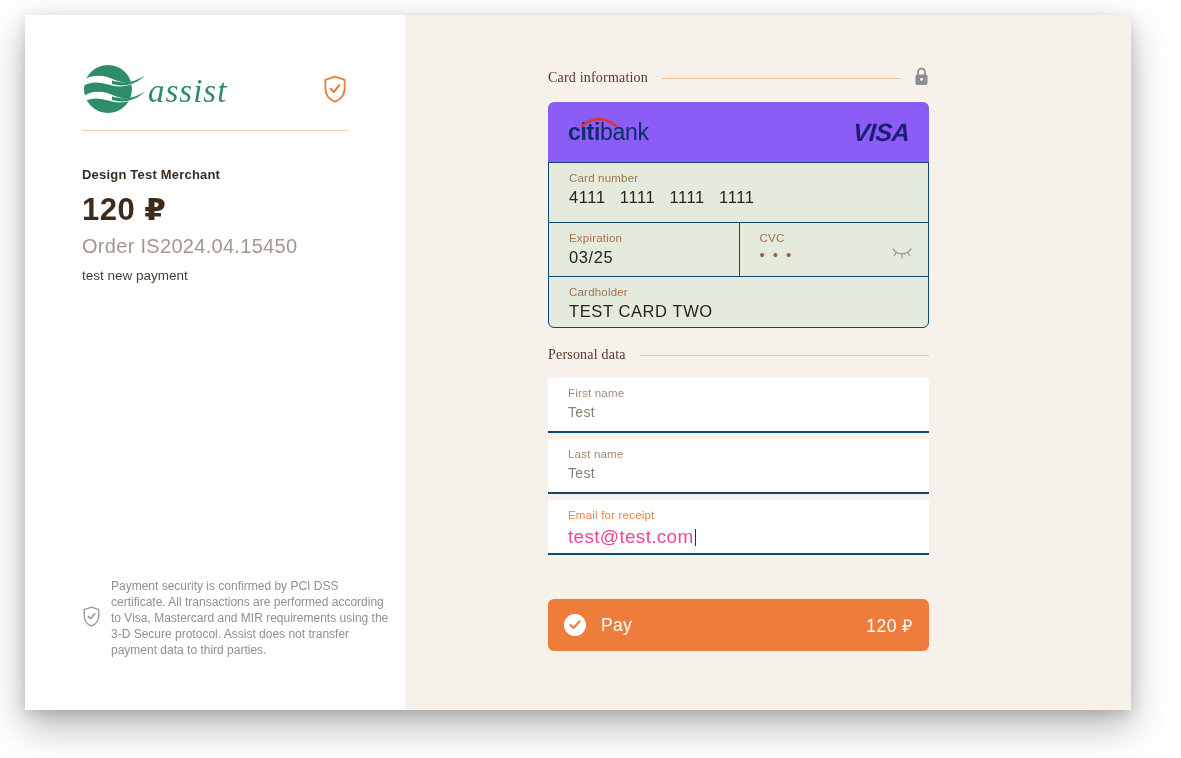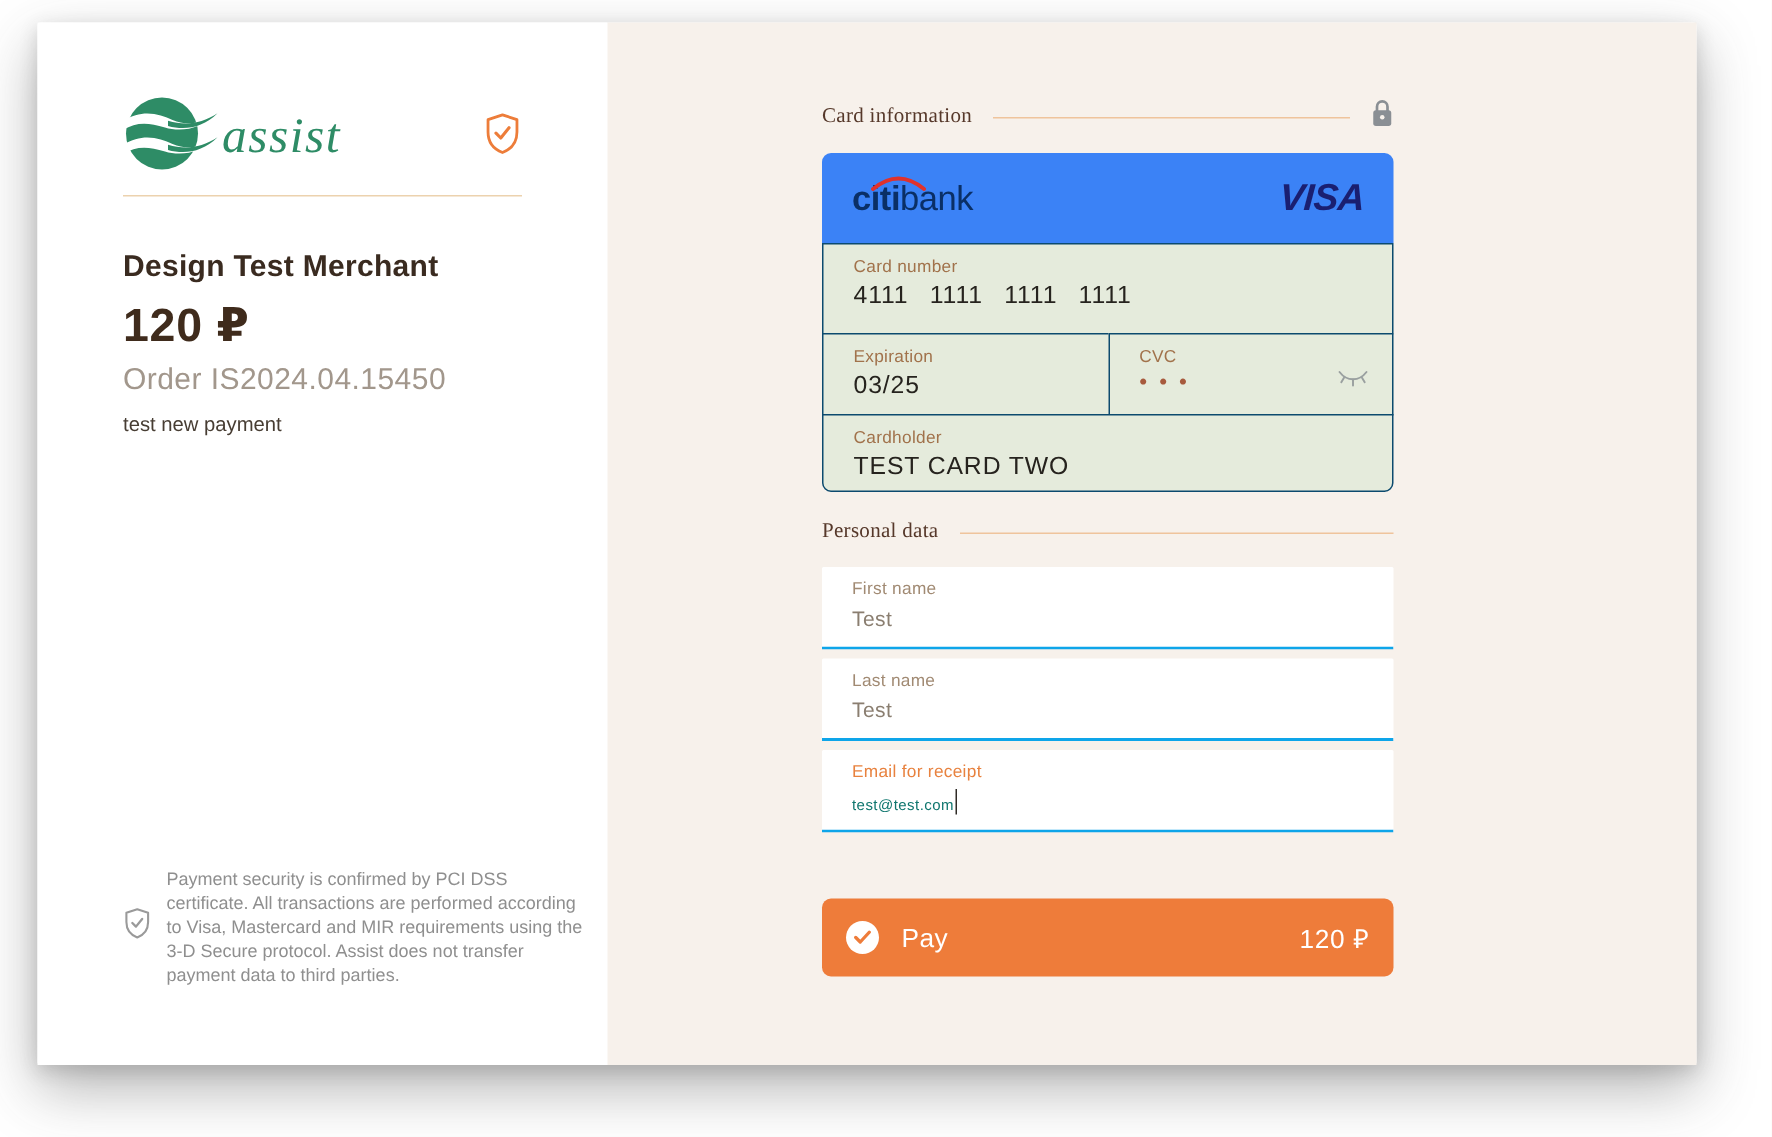--- a/index.html
+++ b/index.html
@@ -18,41 +18,41 @@
     width: 380px; background: #ffffff; padding: 50px 57px 52px 57px;
     display: flex; flex-direction: column;
   }
   .logo-row { display: flex; align-items: center; justify-content: space-between; height: 52px; }
   .logo-group { display: flex; align-items: center; }
   .logo-wordmark {
     font-family: "Liberation Serif", "DejaVu Serif", serif; font-style: italic;
     font-size: 33px; color: #2E8C66; letter-spacing: 1px; margin-left: 2px; font-weight: 500;
   }
   .left-divider { height: 1px; background: #ECD2AE; margin-top: 13px; }
-  .merchant-name { margin-top: 36px; font-size: 20px; font-weight: 700; color: #3A2B20; letter-spacing: 0.2px; }
+  .merchant-name { margin-top: 36px; font-size: 13px; font-weight: 700; color: #3A2B20; letter-spacing: 0.2px; }
   .order-amount { margin-top: 9px; font-size: 31px; font-weight: 700; color: #3F2B1C; letter-spacing: 0.5px; }
   .order-number { margin-top: 7px; font-size: 20px; color: #A2978C; letter-spacing: 0.3px; }
   .payment-title { margin-top: 10px; font-size: 13.5px; color: #473D33; }
   .left-spacer { flex: 1; }
   .security-note { display: flex; align-items: center; width: 312px; }
   .security-text { margin-left: 10px; font-size: 12px; line-height: 16px; color: #8F8F8F; }
 
   
   .right-panel { flex: 1; background: #F7F1EB; padding: 53px 0 0 143px; }
   .rp-content { width: 381px; }
 
   .section-header { display: flex; align-items: center; height: 20px; }
   .section-title { font-size: 14px; color: #56382A; white-space: nowrap; letter-spacing: 0.2px; font-family: Liberation Serif, serif; }
   .section-line { flex: 1; height: 1px; background: #EFC49C; margin-left: 14px; }
   .section-line.with-lock { margin-right: 14px; }
 
   
   .card-widget { margin-top: 14px; }
   .bank-row {
-    background: #3b82f6; height: 60px; border-radius: 6px 6px 0 0;
+    background: #8b5cf6; height: 60px; border-radius: 6px 6px 0 0;
     display: flex; align-items: center; justify-content: space-between; padding: 0 20px 0 20px;
   }
   .citibank-logo { position: relative; font-size: 23px; color: #0A2F66; letter-spacing: -0.3px; }
   .citi-bold { font-weight: 700; }
   .citi-light { font-weight: 400; }
   .citi-arc { position: absolute; left: 12px; top: -3px; }
   .visa-logo {
     font-size: 25px; font-weight: 700; font-style: italic; color: #1A1F71;
     letter-spacing: -0.5px; transform: skewX(-4deg);
   }
@@ -69,28 +69,28 @@
   .expiration-field { width: 50%; height: 55px; border-right: none; }
   .cvc-field { width: 50%; height: 55px; }
   .cvc-dots { font-size: 15px; letter-spacing: 8px; color: #A75A3D; margin-top: 2px; display: block; }
   .eye-icon-wrap { position: absolute; right: 14px; top: 23px; cursor: pointer; }
   .cardholder-field { height: 52px; border-radius: 0 0 6px 6px; }
 
   
   .personal-header { margin-top: 17px; }
   .white-field {
     background: #ffffff; height: 55px; padding: 9px 20px 0 20px;
-    border-bottom: 2px solid #0ea5e9; margin-bottom: 6px; position: relative;
+    border-bottom: 2px solid #0c4a6e; margin-bottom: 6px; position: relative;
     border-radius: 1px 1px 0 0;
   }
   .white-field.first { margin-top: 13px; }
   .field-label-plain { font-size: 11.5px; color: #A18A73; letter-spacing: 0.2px; }
   .field-label-focused { font-size: 11.5px; color: #E8823F; letter-spacing: 0.2px; }
   .field-value-gray { font-size: 14px; color: #8A7E70; margin-top: 5px; letter-spacing: 0.3px; }
-  .field-value-email { font-size: 10px; color: #0f766e; margin-top: 5px; letter-spacing: 0.3px; }
+  .field-value-email { font-size: 19px; color: #ec4899; margin-top: 5px; letter-spacing: 0.3px; }
   .caret {
     display: inline-block; width: 1.5px; height: 17px; background: #2F2B26;
     vertical-align: -3px; margin-left: 1px; animation: blink 1s steps(1) infinite;
   }
   @keyframes blink { 50% { opacity: 0; } }
 
   
   .pay-button {
     margin-top: 44px; height: 52px; background: #EE7C3A; border-radius: 6px;
     display: flex; align-items: center; padding: 12px 16px; cursor: pointer; border: none; width: 100%;

